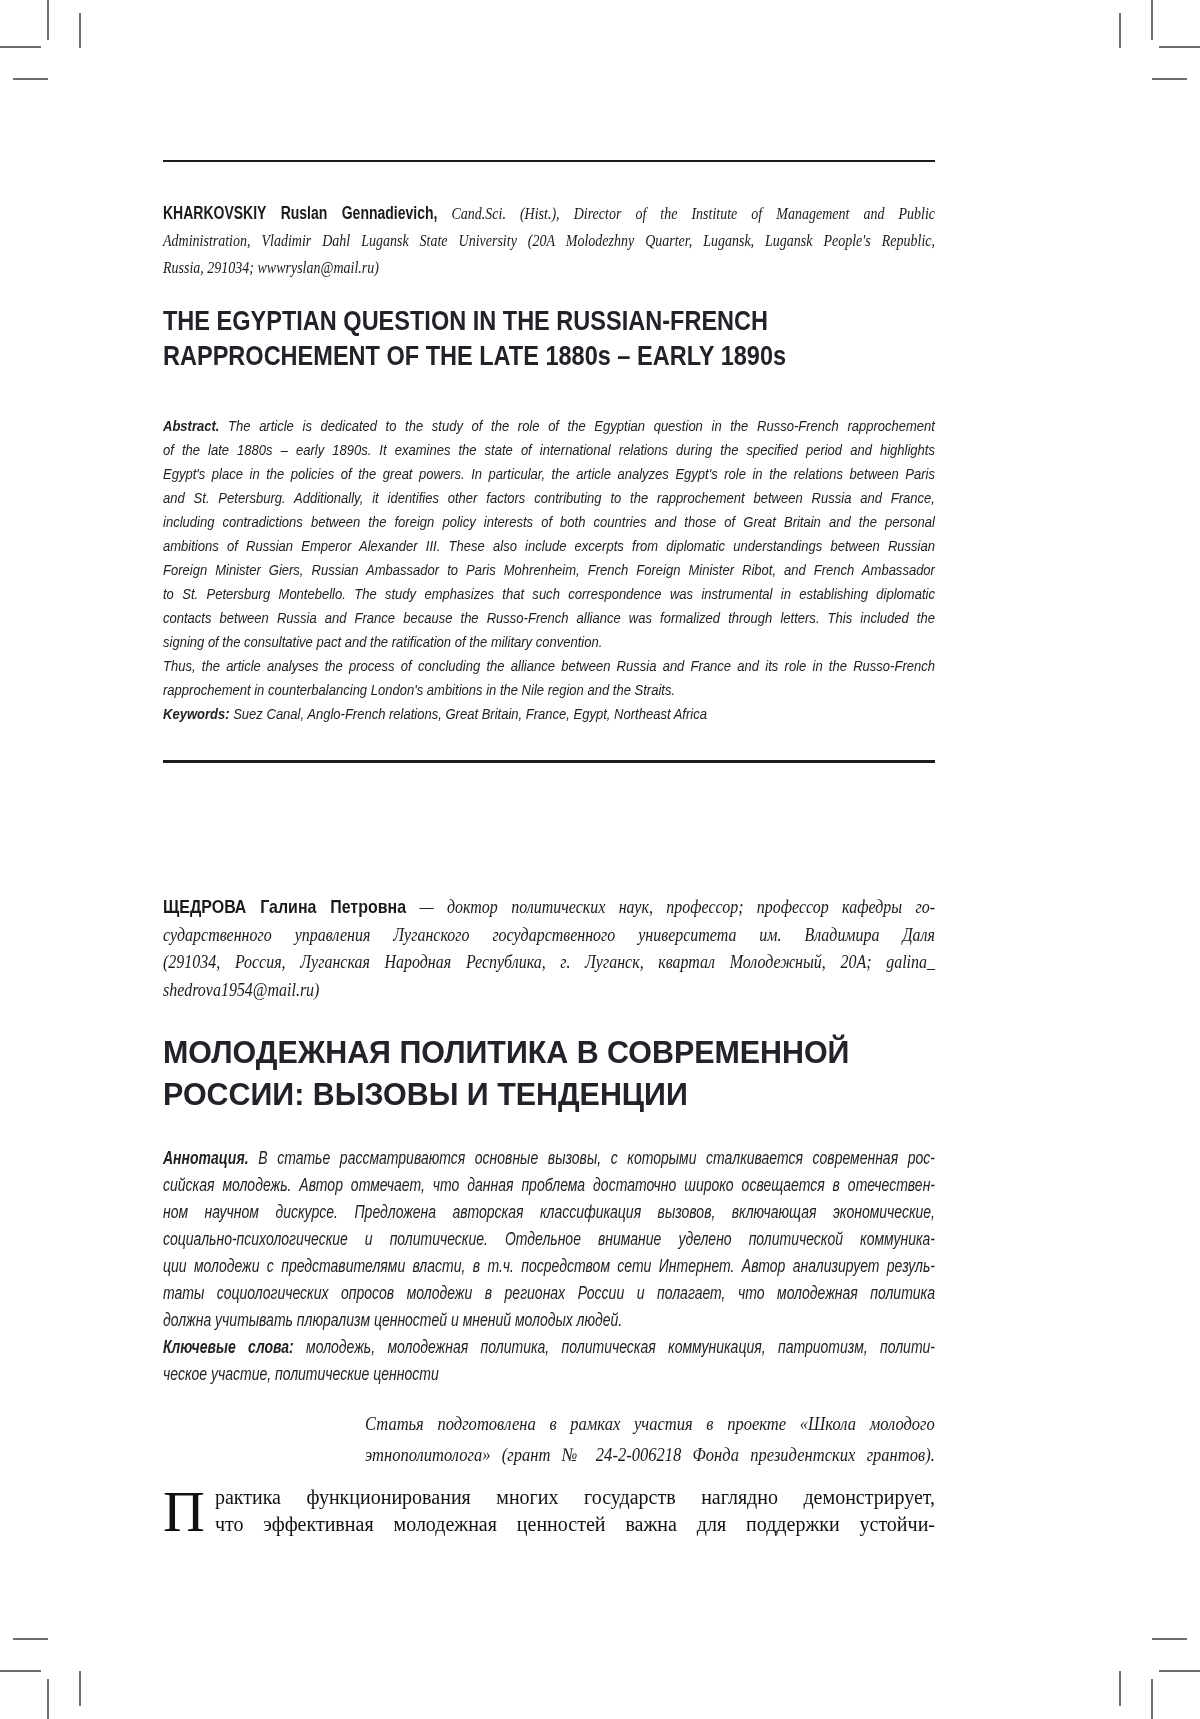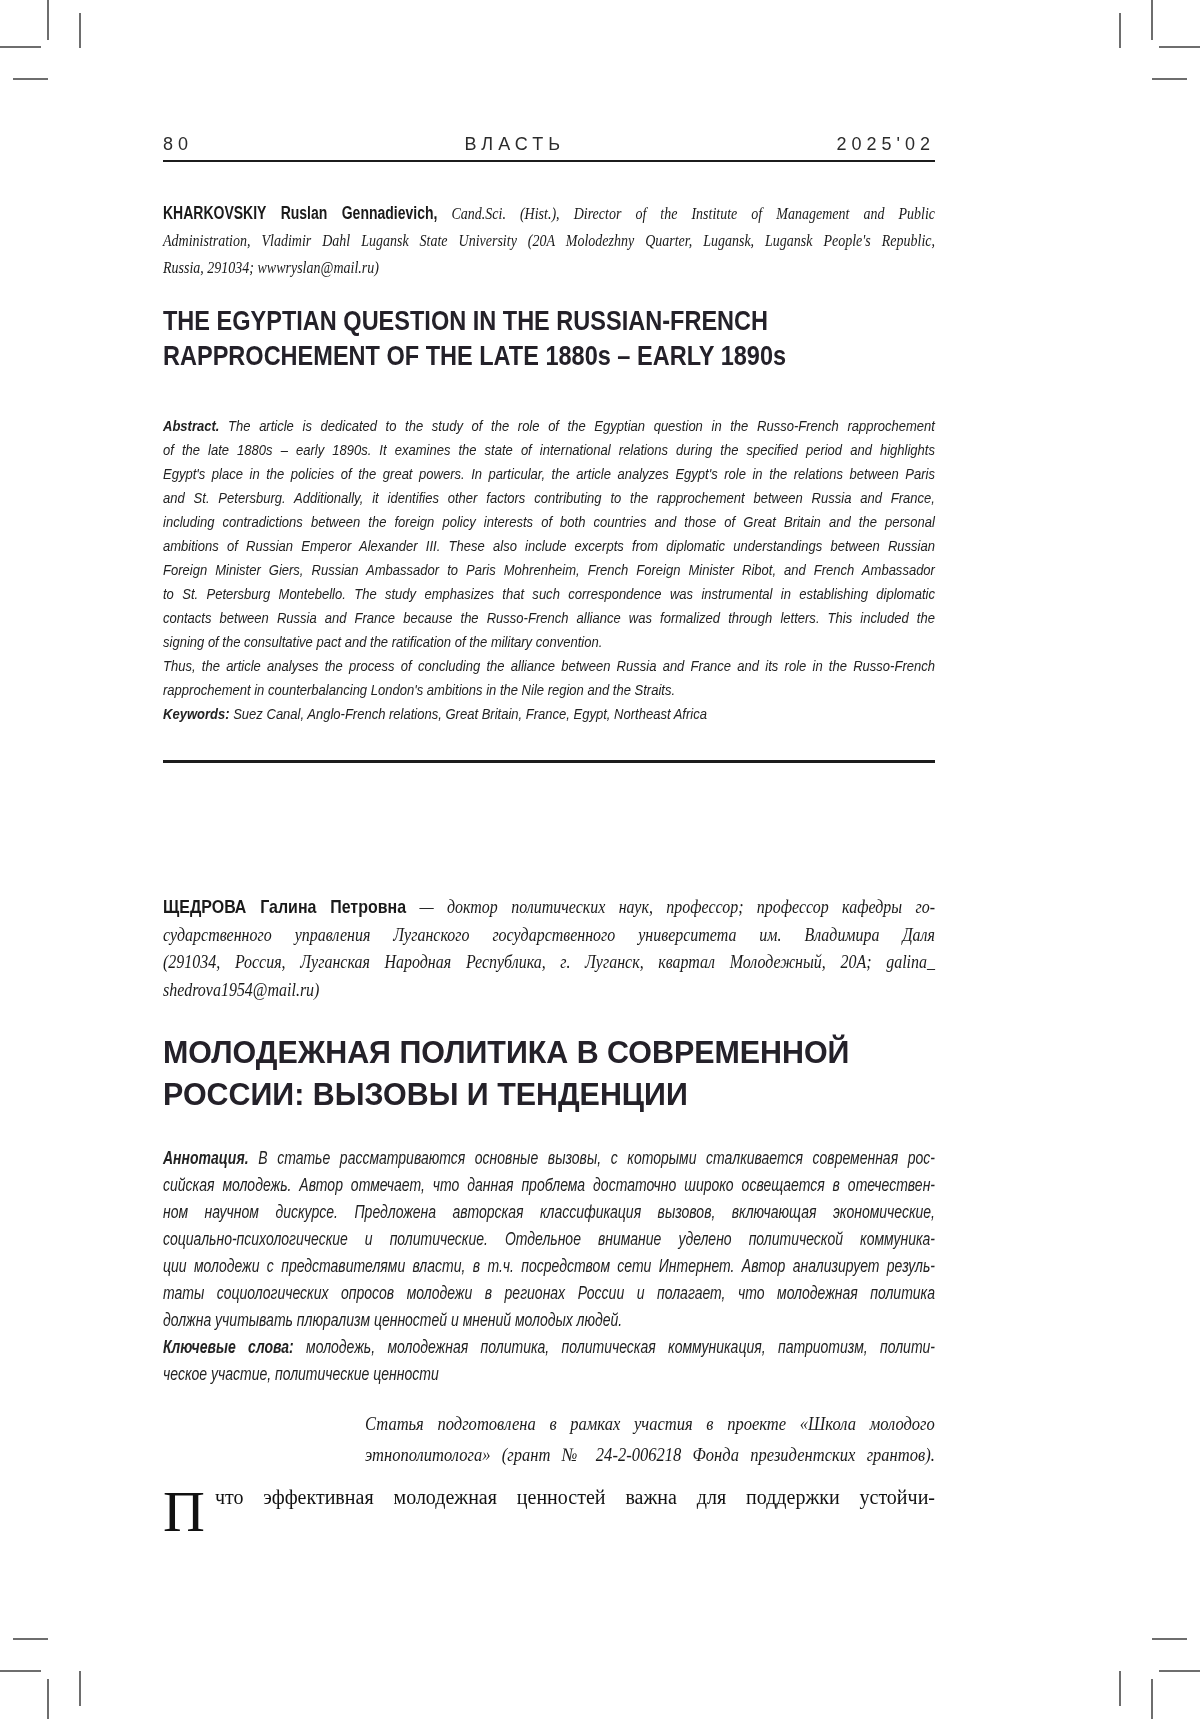--- a/index.html
+++ b/index.html
@@ -72,25 +72,20 @@
   <div class="mark" style="left:47px;top:1679px;width:2px;height:40px"></div>
   <div class="mark" style="left:79px;top:1671px;width:2px;height:35px"></div>
   <div class="mark" style="left:0;top:1670px;width:41px;height:2px"></div>
   <div class="mark" style="left:13px;top:1638px;width:35px;height:2px"></div>
 
   <div class="mark" style="left:1151px;top:1679px;width:2px;height:40px"></div>
   <div class="mark" style="left:1119px;top:1671px;width:2px;height:35px"></div>
   <div class="mark" style="left:1159px;top:1670px;width:41px;height:2px"></div>
   <div class="mark" style="left:1152px;top:1638px;width:35px;height:2px"></div>
 
-  <div class="abs header-row">
-    <span>80</span>
-    <span>ВЛАСТЬ</span>
-    <span>2025'02</span>
-  </div>
   <div class="abs header-rule"></div>
 
   <div class="abs cond serif-it en-author">
       <div class="tline"><b>KHARKOVSKIY Ruslan Gennadievich,</b> Cand.Sci. (Hist.), Director of the Institute of Management and Public</div>
       <div class="tline">Administration, Vladimir Dahl Lugansk State University (20A Molodezhny Quarter, Lugansk, Lugansk People's Republic,</div>
       <div class="tline last">Russia, 291034; wwwryslan@mail.ru)</div>
     </div>
 
   <div class="abs cond block-left en-title">
       <div class="tline">THE EGYPTIAN QUESTION IN THE RUSSIAN-FRENCH</div>
@@ -139,16 +134,16 @@
       <div class="tline last">ческое участие, политические ценности</div>
     </div>
 
   <div class="abs cond serif-it grant">
       <div class="tline">Статья подготовлена в рамках участия в проекте «Школа молодого</div>
       <div class="tline">этнополитолога» (грант № 24-2-006218 Фонда президентских грантов).</div>
     </div>
 
   <div class="abs serif body-text">
     <span class="dropcap">П</span>
-    <span><div class="tline">что эффективная молодежная ценностей важна для поддержки устойчи-</div></span>
+    <span><div class="tline">рактика функционирования многих государств наглядно демонстрирует,</div><div class="tline">что эффективная молодежная ценностей важна для поддержки устойчи-</div></span>
   </div>
 
 </div>
 
 </body></html>

